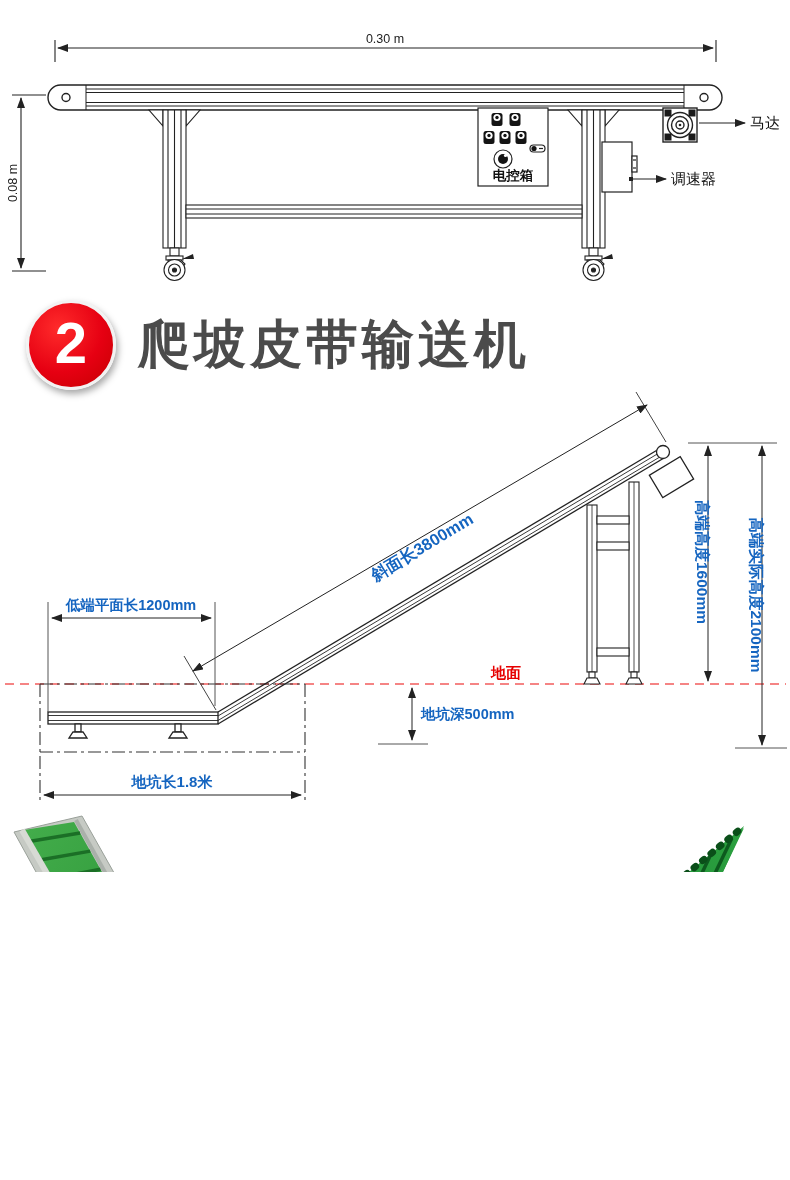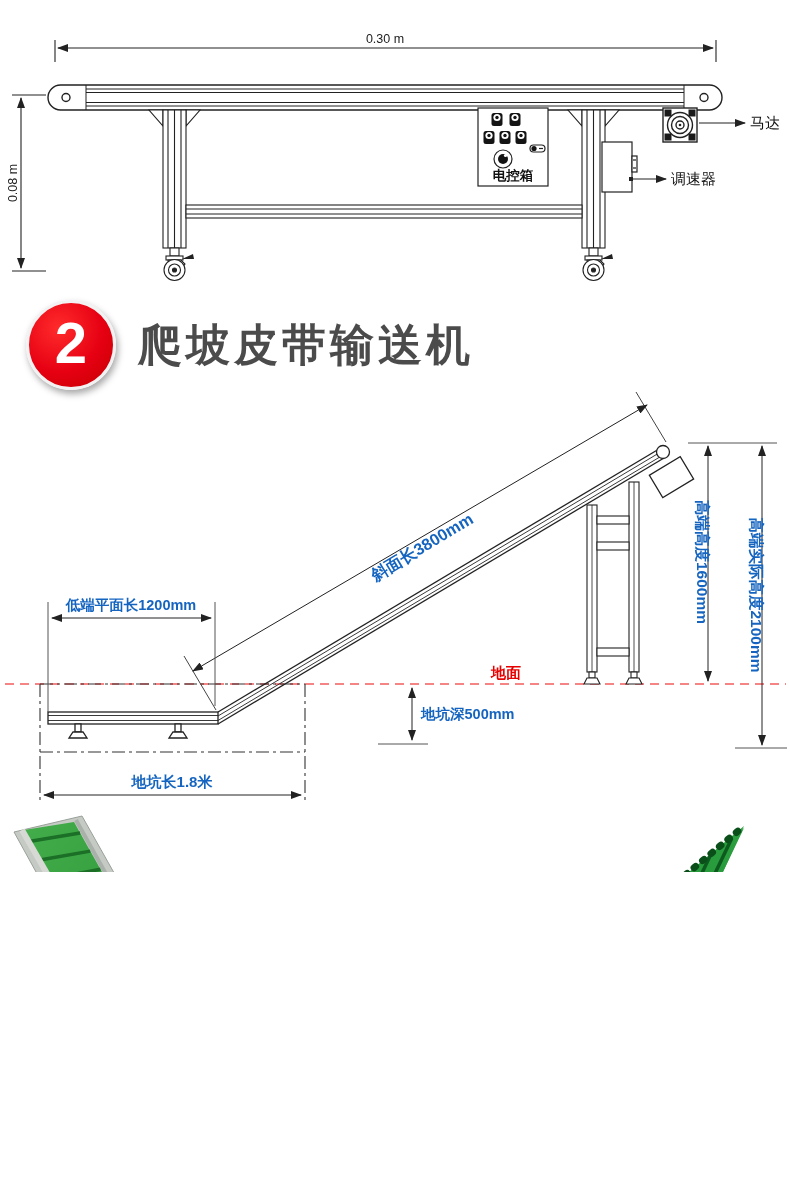--- a/index.html
+++ b/index.html
@@ -3,21 +3,21 @@
 <meta charset="utf-8">
 <style>
   html,body{margin:0;padding:0;background:#fff;}
   body{width:790px;font-family:"Liberation Sans","DejaVu Sans",sans-serif;}
   .page{width:790px;height:872px;background:#fff;overflow:hidden;position:relative;}
   .drawing-1{display:block;}
   .section-header{height:90px;display:flex;align-items:center;padding-left:26px;box-sizing:border-box;}
   .badge{width:84px;height:84px;border-radius:50%;background:radial-gradient(circle at 35% 30%,#ff2b2b 0%,#e60012 55%,#c40000 100%);
          border:3px solid #f2f2f2;box-shadow:2px 4px 7px rgba(0,0,0,.35);display:flex;align-items:center;justify-content:center;}
   .badge span{color:#fff;font-size:58px;font-weight:bold;line-height:1;transform:translateY(-2px);}
-  .section-title{margin-left:22px;font-size:44px;font-weight:bold;color:#4b4b4b;letter-spacing:4px;}
+  .section-title{margin-left:22px;font-size:52px;font-weight:bold;color:#4b4b4b;letter-spacing:4px;}
   .photos{display:flex;}
   svg text{font-family:"Liberation Sans","DejaVu Sans",sans-serif;}
   .dim-num{fill:#222;font-size:12.5px;}
   .blue-dim{fill:#1565c0;font-weight:bold;}
   .cn-label{fill:#111;font-size:15px;}
 </style>
 </head>
 <body>
 
 <div class="page">

